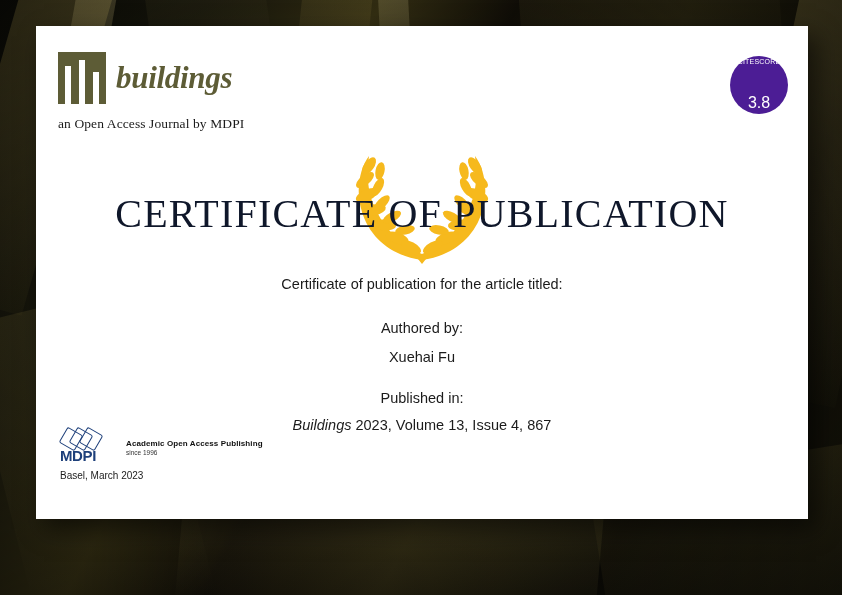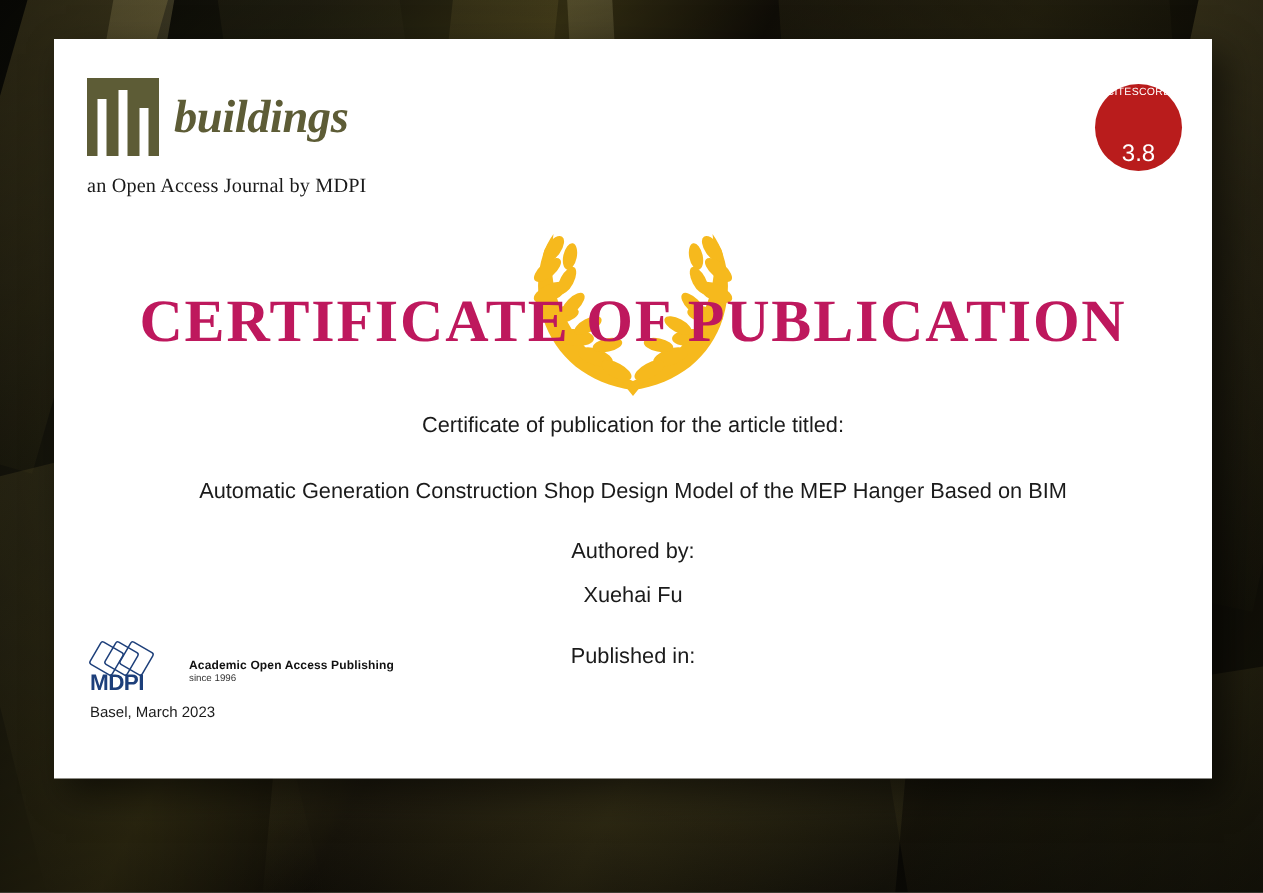--- a/index.html
+++ b/index.html
@@ -118,21 +118,21 @@
     height: 58px;
     border-radius: 50%;
     display: flex;
     flex-direction: column;
     align-items: center;
     justify-content: center;
     text-align: center;
     line-height: 1.02;
   }
   .badge-citescore {
-    background: #b91c1c;
+    background: #4c1d95;
     color: #ffffff;
     margin-right: -6px;
     margin-top: 8px;
     gap: 28px;
   }
   .badge-citescore .label { font-size: 7px; letter-spacing: 0.2px; }
   .badge-citescore .value { font-size: 16px; font-weight: 400; margin-top: 2px; }
   .badge-impact {
     background: #f5c418;
     color: #2b2b2b;
@@ -156,24 +156,24 @@
     transform: translateX(-50%);
     width: 200px;
     height: 120px;
   }
   .cert-title {
     position: absolute;
     left: 0; right: 0;
     top: 52px;
     text-align: center;
     font-family: "Liberation Serif", serif;
-    font-weight: bold;
+    font-weight: normal;
     font-size: 40px;
     letter-spacing: 1.2px;
-    color: #be185d;
+    color: #0f172a;
   }
 
   
   .body-text {
     position: absolute;
     left: 60px;
     right: 60px;
     top: 250px;
     text-align: center;
     color: #1b1b1b;
@@ -359,26 +359,28 @@
           <ellipse cx="117" cy="84" rx="10" ry="4.5" transform="rotate(12 117 84)"></ellipse>
 
           <path d="M92 108 L100 118 L108 108 L100 112 Z"></path>
         </g>
       </svg>
       <div class="cert-title">CERTIFICATE OF PUBLICATION</div>
     </div>
 
     <div class="body-text">
       <div class="line-intro">Certificate of publication for the article titled:</div>
-      <div class="line-article">Automatic Generation Construction Shop Design Model of the MEP Hanger Based on BIM</div>
       <div class="line-authored">Authored by:</div>
       <div class="line-authors">
         <div>Xuehai Fu</div>
       </div>
       <div class="line-published">Published in:</div>
+      <div class="line-journal">
+        <span class="jname">Buildings</span><span> 2023, Volume 13, Issue 4, 867</span>
+      </div>
     </div>
 
     <div class="mdpi-footer">
       <div class="mdpi-logo">
         <div class="mdpi-hex"></div>
         <div class="mdpi-hex2"></div>
         <div class="mdpi-hex3"></div>
         <div class="mdpi-word">MDPI</div>
       </div>
       <div class="mdpi-tag">

